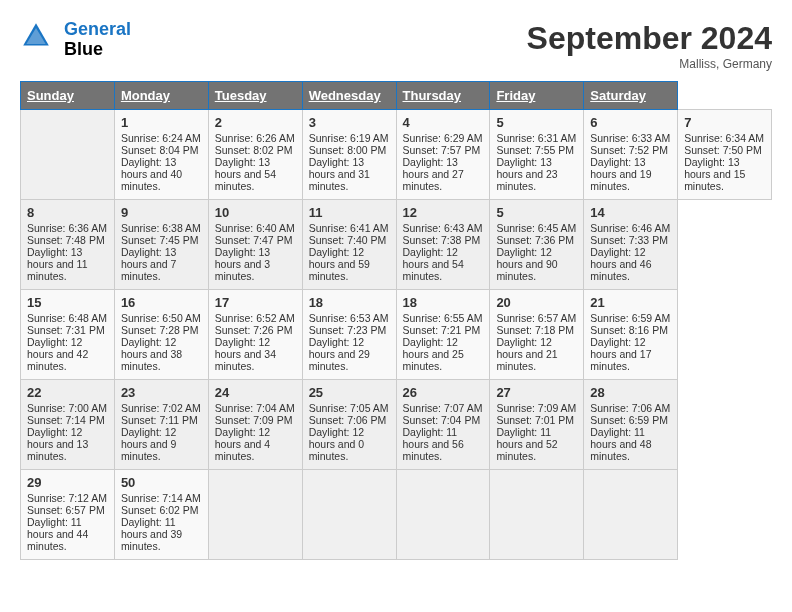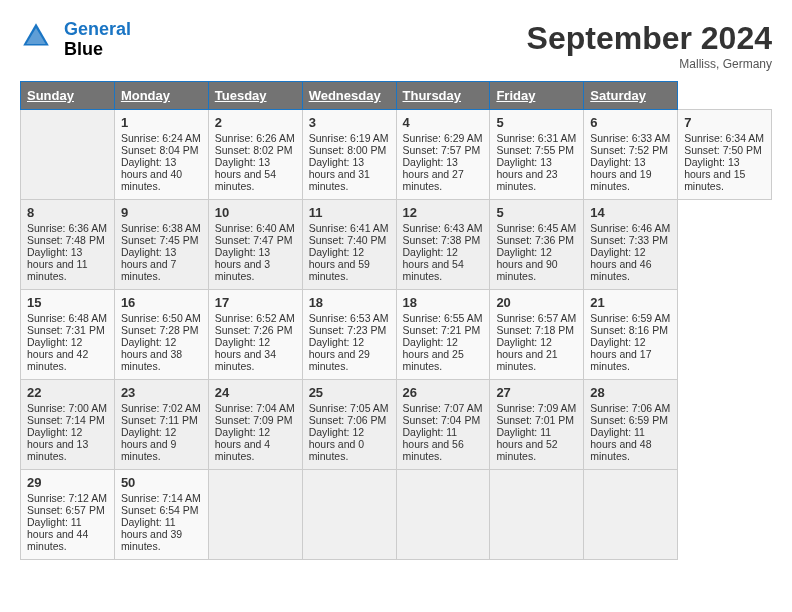--- a/index.html
+++ b/index.html
@@ -303,21 +303,21 @@
       <tr>
         <td>
           <span class="day-num">29</span>
           <div>Sunrise: 7:12 AM</div>
           <div>Sunset: 6:57 PM</div>
           <div>Daylight: 11 hours and 44 minutes.</div>
         </td>
         <td>
           <span class="day-num">50</span>
           <div>Sunrise: 7:14 AM</div>
-          <div>Sunset: 6:54 PM</div>
+          <div>Sunset: 6:02 PM</div>
           <div>Daylight: 11 hours and 39 minutes.</div>
         </td>
         <td class="empty-cell"></td>
         <td class="empty-cell"></td>
         <td class="empty-cell"></td>
         <td class="empty-cell"></td>
         <td class="empty-cell"></td>
       </tr>
     </tbody>
 </table>

